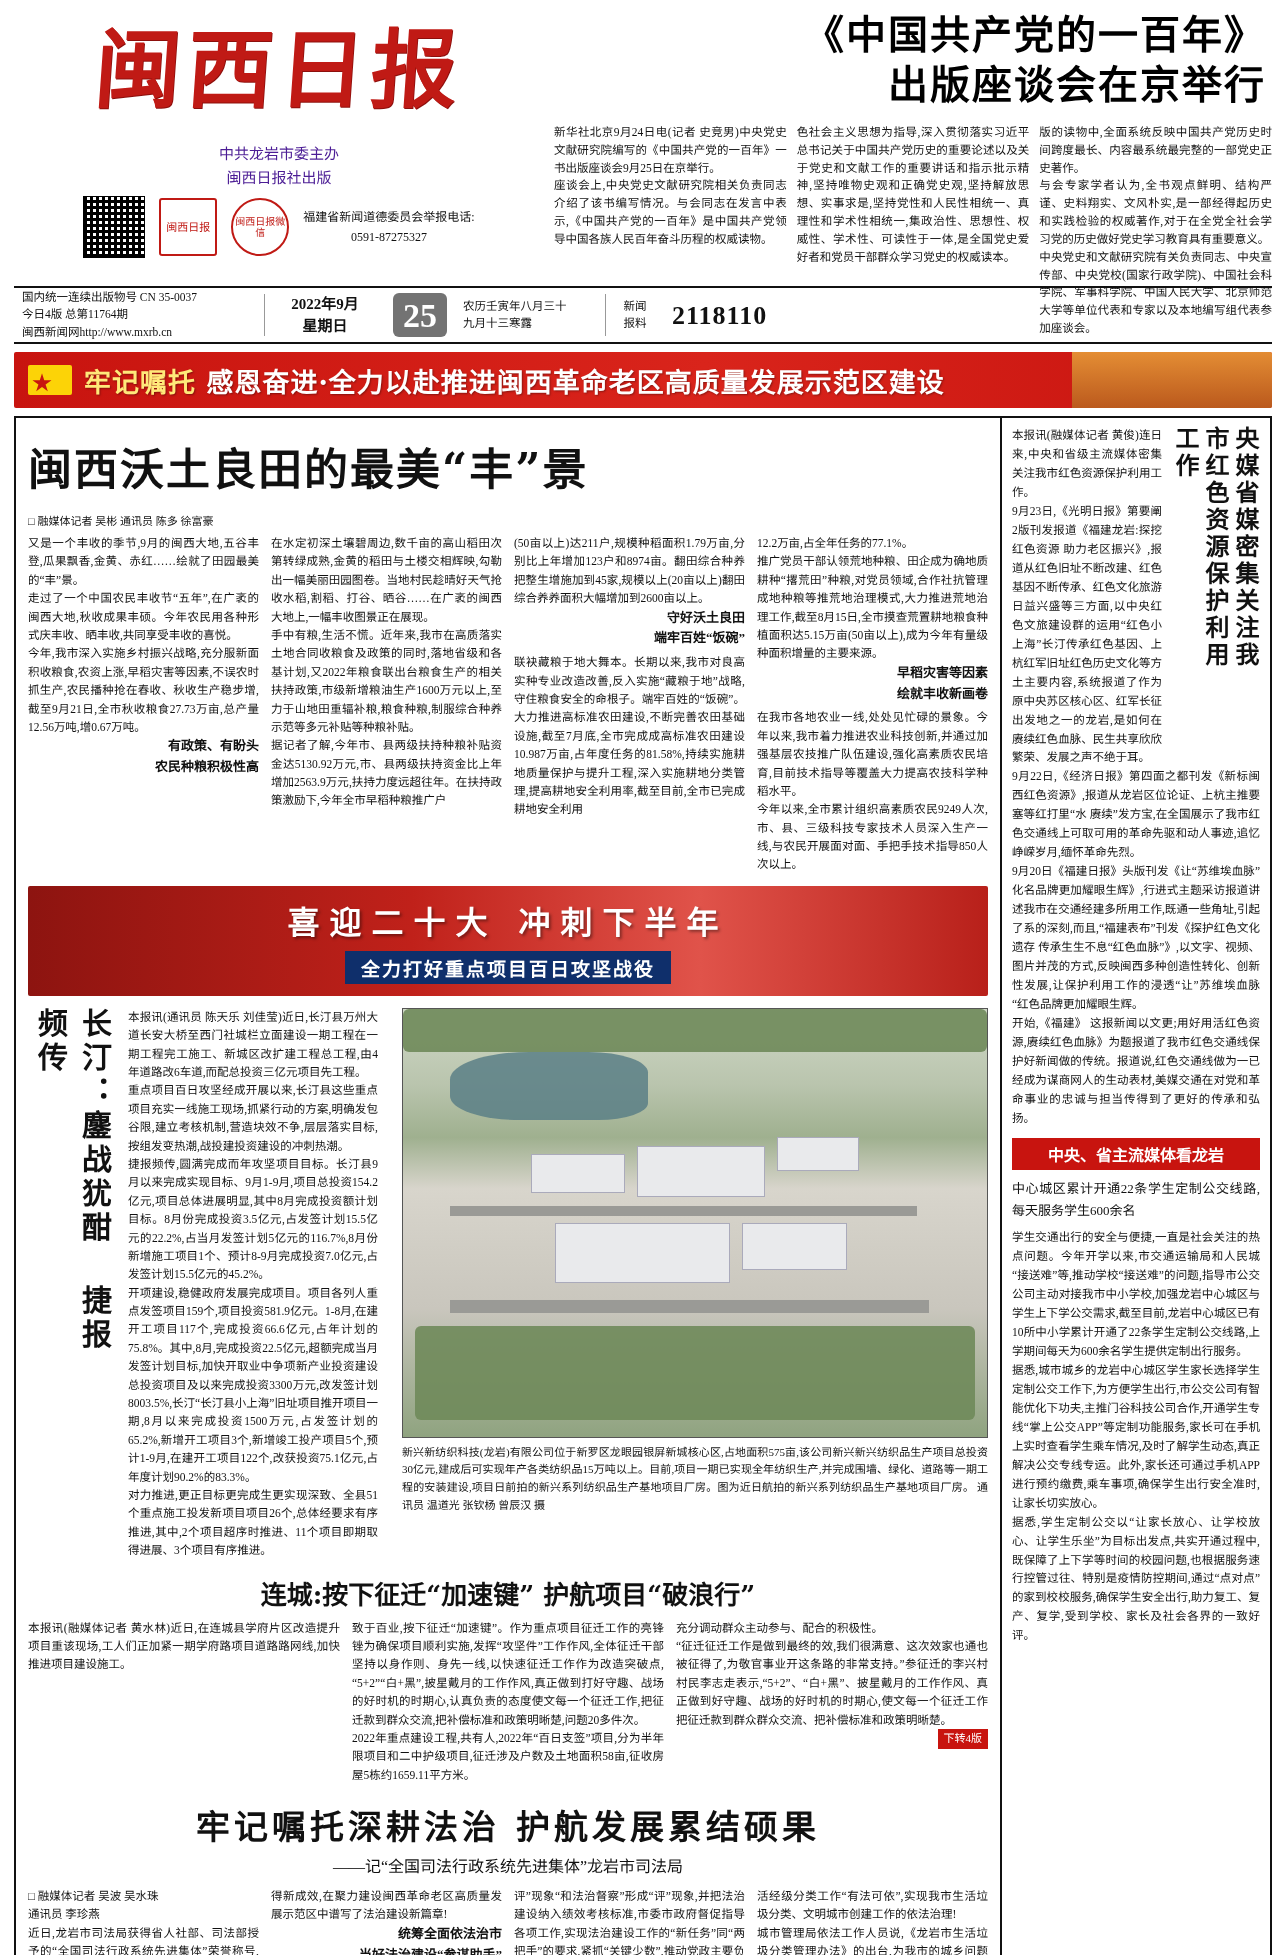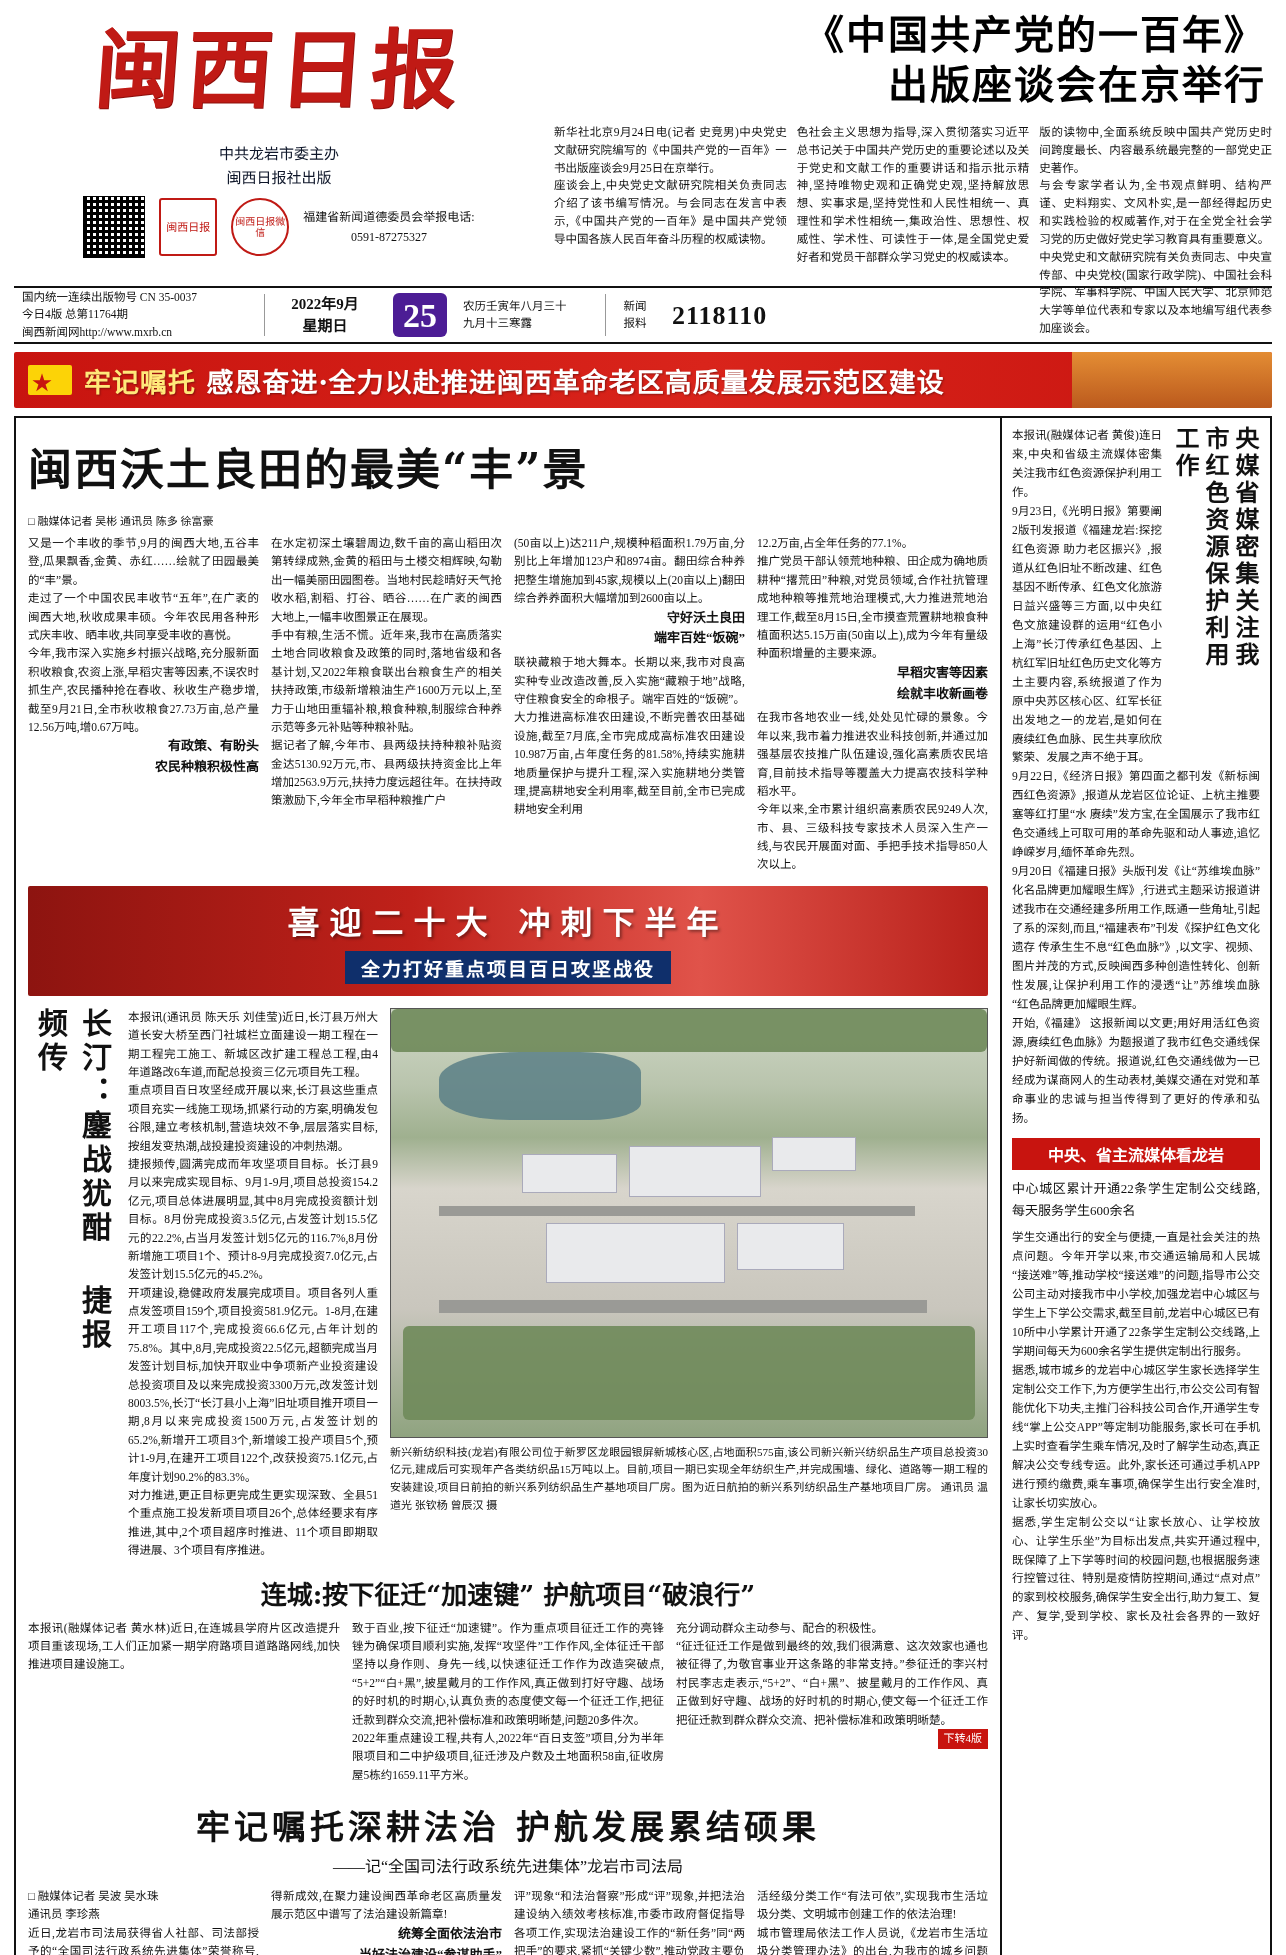--- a/index.html
+++ b/index.html
@@ -19,21 +19,21 @@
   .mh-left { width:530px; position:relative; }
   .logo-zone { height:120px; display:flex; align-items:center; justify-content:center; }
   .logo-text {
     font-family:"DejaVu Serif", serif;
     font-size:86px; font-weight:bold; color:#c01a15;
     letter-spacing:6px;
     transform:skewX(-4deg);
     text-shadow:1px 1px 0 #8d0f0c;
     line-height:1;
   }
-  .mh-sub { text-align:center; font-size:15px; line-height:1.6; margin-top:12px; color:#0f172a; }
+  .mh-sub { text-align:center; font-size:15px; line-height:1.6; margin-top:12px; color:#4c1d95; }
   .mh-row { display:flex; align-items:center; justify-content:center; gap:14px; margin-top:6px; }
   .qr { width:62px; height:62px; background:
       repeating-linear-gradient(0deg,#000 0 3px,#fff 3px 6px),
       repeating-linear-gradient(90deg,#000 0 3px,transparent 3px 6px);
       background-blend-mode:multiply; border:1px solid #000; }
   .seal { width:58px; height:58px; border:2px solid #c01a15; color:#c01a15; font-size:11px;
           display:flex; align-items:center; justify-content:center; text-align:center; line-height:1.1; border-radius:3px;}
   .seal2 { width:58px; height:58px; border-radius:50%; border:2px solid #c01a15; color:#c01a15; font-size:10px;
           display:flex; align-items:center; justify-content:center; text-align:center; line-height:1.1;}
   .mh-contact { font-size:12px; text-align:center; line-height:1.7; }
@@ -46,21 +46,21 @@
   }
   .lead-cols { display:flex; gap:10px; margin-top:14px; font-size:11.5px; line-height:1.55; text-align:justify; }
   .lead-cols > div { flex:1; }
 
   
   .infobar { display:flex; align-items:stretch; border-top:2px solid #111; border-bottom:2px solid #111;
              margin-top:8px; height:58px; font-size:11.5px; }
   .ib-cell { padding:4px 8px; display:flex; flex-direction:column; justify-content:center; line-height:1.5; }
   .ib-div { width:1px; background:#999; margin:6px 0; }
   .ib-date { font-size:15px; font-weight:bold; text-align:center; line-height:1.5;}
-  .ib-bignum { font-size:34px; font-weight:bold; color:#fff; background:#4c1d95; border-radius:6px;
+  .ib-bignum { font-size:34px; font-weight:bold; color:#fff; background:#737373; border-radius:6px;
                padding:0 10px; display:flex; align-items:center; height:44px; align-self:center;}
   .ib-code { font-size:26px; font-weight:bold; letter-spacing:1px; }
 
   
   .banner {
     margin-top:8px; height:56px; background:linear-gradient(90deg,#c8140f 0%,#d9241b 55%,#c8140f 100%);
     display:flex; align-items:center; padding:0 14px; position:relative; overflow:hidden;
     border-radius:2px;
   }
   .banner-flag { width:44px; height:30px; background:#fcd307; margin-right:12px; position:relative; border-radius:2px;}
@@ -89,21 +89,21 @@
   .promo-inner { position:absolute; inset:0; display:flex; flex-direction:column; align-items:center; justify-content:center;}
   .promo-t1 { color:#fff; font-size:32px; font-weight:bold; letter-spacing:10px; font-family:"DejaVu Serif",serif;
               text-shadow:2px 2px 3px rgba(0,0,0,.4);}
   .promo-t2 { margin-top:8px; background:#0f2f6b; color:#fff; font-size:19px; font-weight:bold;
               padding:3px 16px; letter-spacing:2px; }
 
   .feature { display:flex; gap:12px; margin-top:12px; }
   .vert-title { writing-mode:vertical-rl; text-orientation:upright; font-family:"DejaVu Serif",serif;
                 font-size:30px; font-weight:bold; letter-spacing:4px; height:360px; }
   .feat-cols { display:flex; gap:10px; font-size:11.5px; line-height:1.6; text-align:justify; width:250px;}
-  .photo-block { flex:1; }
+  .photo-block { flex:1;margin-left:12px; }
   .photo {
     width:100%; height:430px; border:1px solid #555;
     background:
       linear-gradient(180deg,#cfd8c6 0%,#b9c4ad 18%,#9fb08f 30%,#d8d5cc 42%,#c9c6bd 70%,#8fa37f 100%);
     position:relative; overflow:hidden;
   }
   .photo .water { position:absolute; left:8%; top:10%; width:34%; height:16%; background:#5a7f86; border-radius:40% 30% 25% 35%; opacity:.85;}
   .photo .bld { position:absolute; background:#e9eaec; border:1px solid #aab; }
   .photo .road { position:absolute; background:#9a9a96; }
   .photo .trees { position:absolute; background:#6f8a5a; border-radius:6px; opacity:.9;}

